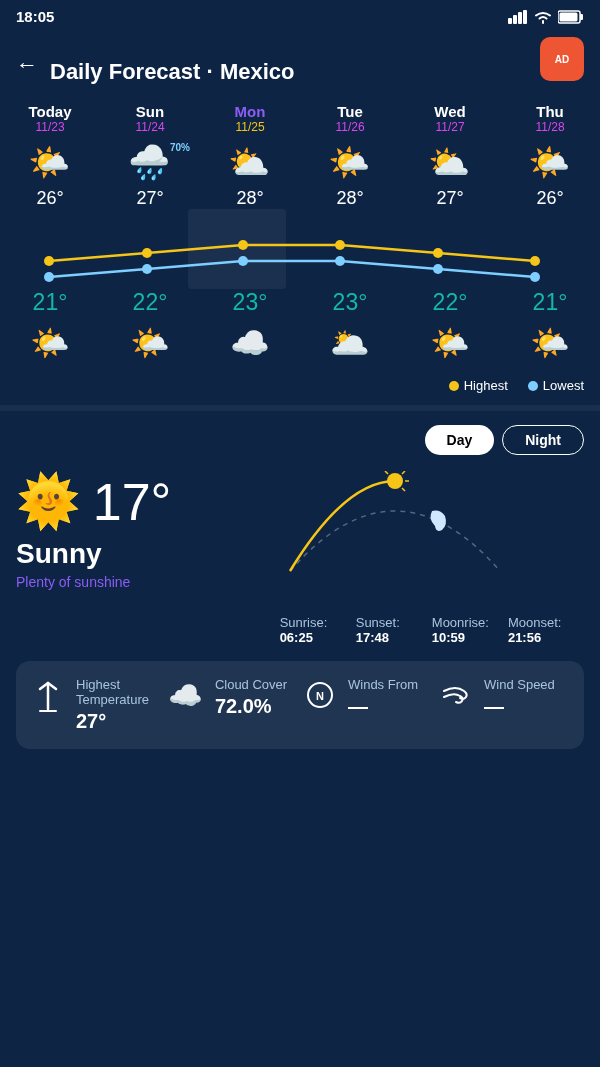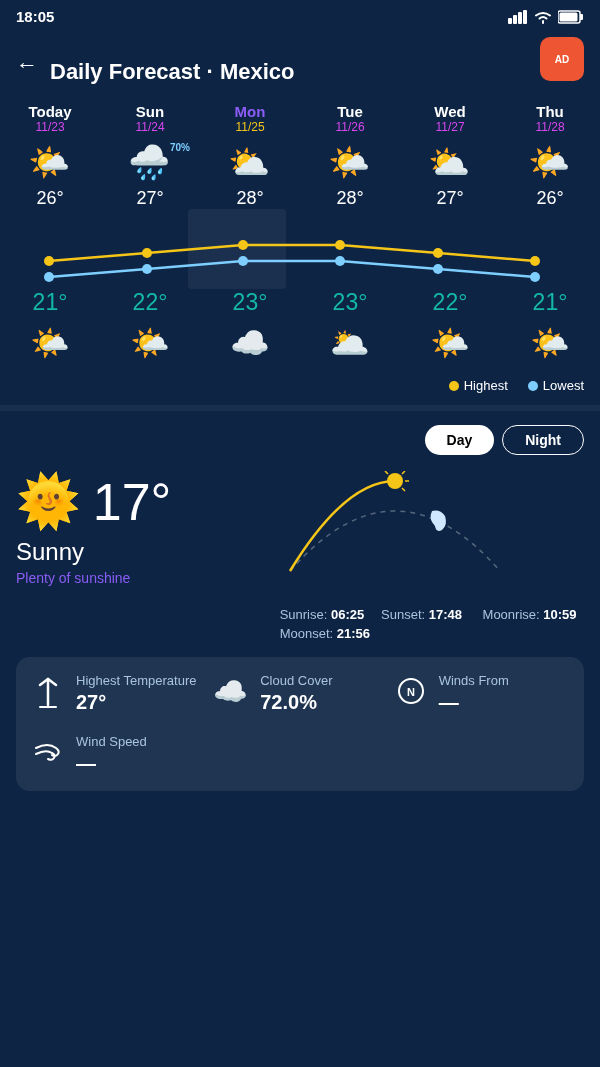--- a/index.html
+++ b/index.html
@@ -196,52 +196,52 @@
       margin-bottom: 6px;
     }
     .current-icon {
       font-size: 52px;
     }
     .current-temp {
       font-size: 52px;
       font-weight: 300;
     }
     .current-condition {
-      font-size: 24px;
-      font-weight: 400;
+      font-size: 28px;
+      font-weight: 700;
       margin-bottom: 4px;
     }
     .current-desc {
       font-size: 14px;
       color: #8b5cf6;
     }
     .sun-moon-times {
       display: grid;
-      grid-template-columns: 1fr 1fr 1fr;
+      grid-template-columns: 1fr 1fr 1fr 1fr;
       gap: 4px 0;
-      margin-top: 12px;
+      margin-top: 20px;
       font-size: 13px;
     }
     .sun-moon-times .label {
       color: #aac4dd;
     }
     .sun-moon-times .value {
       font-weight: 600;
     }
 
     
     .stats-section {
       margin: 16px 0 0;
       background: rgba(255,255,255,0.08);
       border-radius: 14px;
       padding: 16px;
     }
     .stats-grid {
       display: grid;
-      grid-template-columns: 1fr 1fr 1fr;
+      grid-template-columns: 1fr 1fr 1fr 1fr;
       gap: 16px 8px;
     }
     .stat-item {
       display: flex;
       align-items: flex-start;
       gap: 12px;
     }
     .stat-icon {
       font-size: 28px;
       margin-top: 2px;

